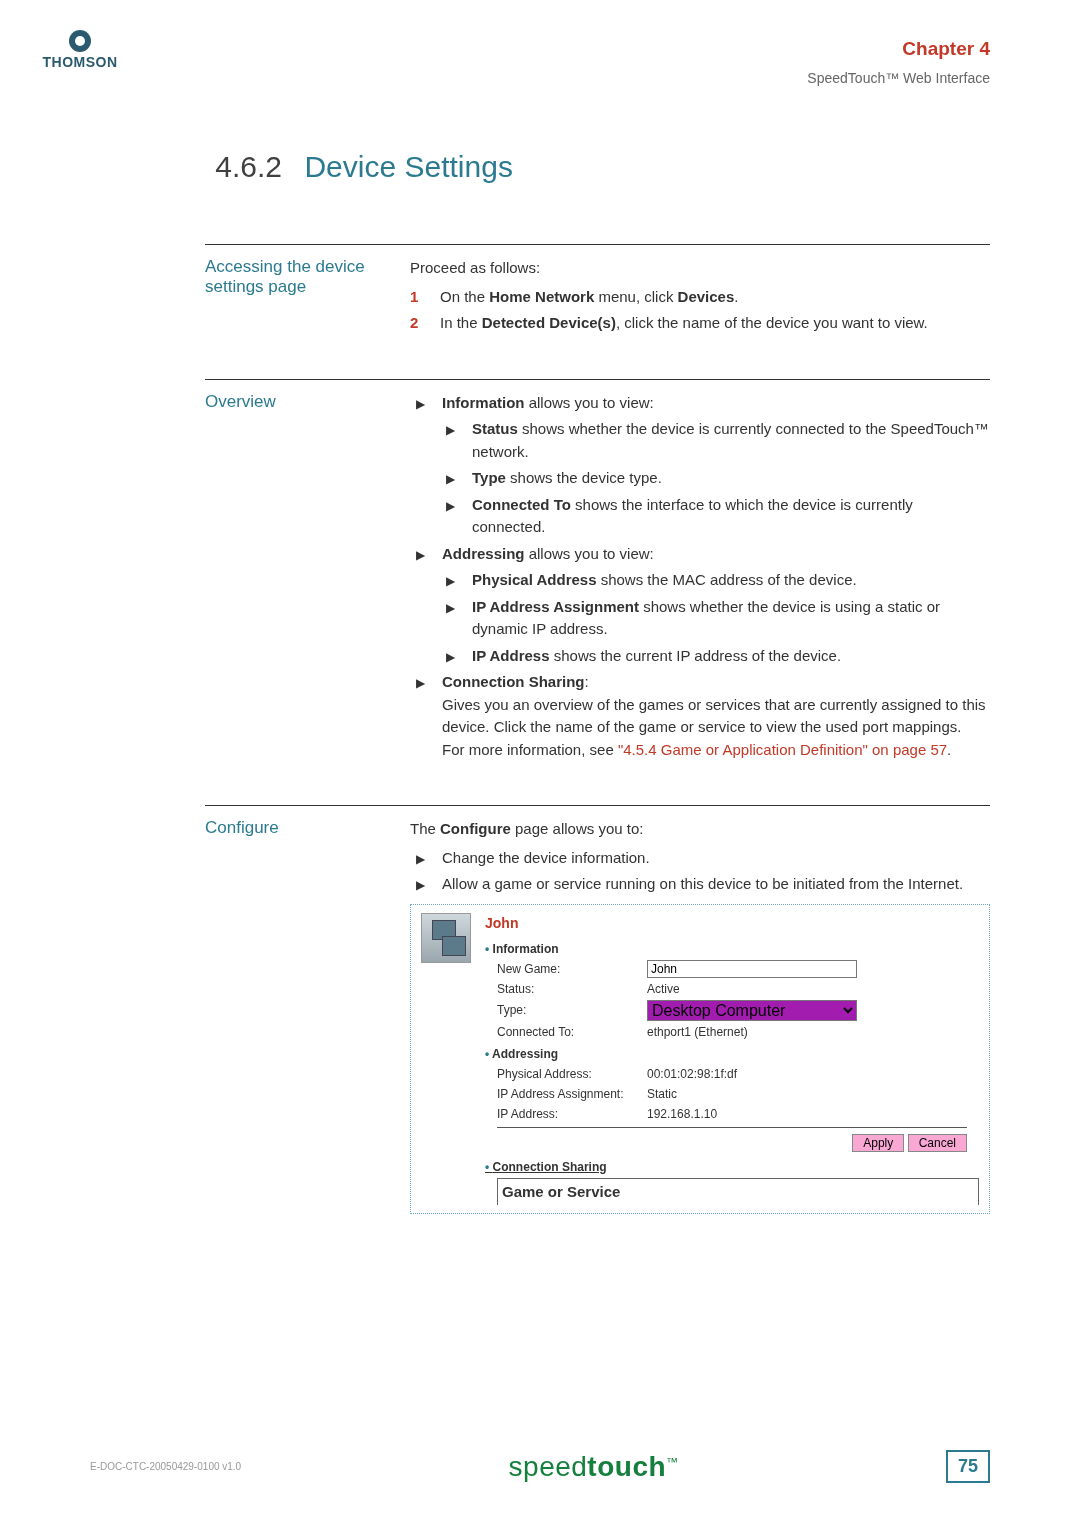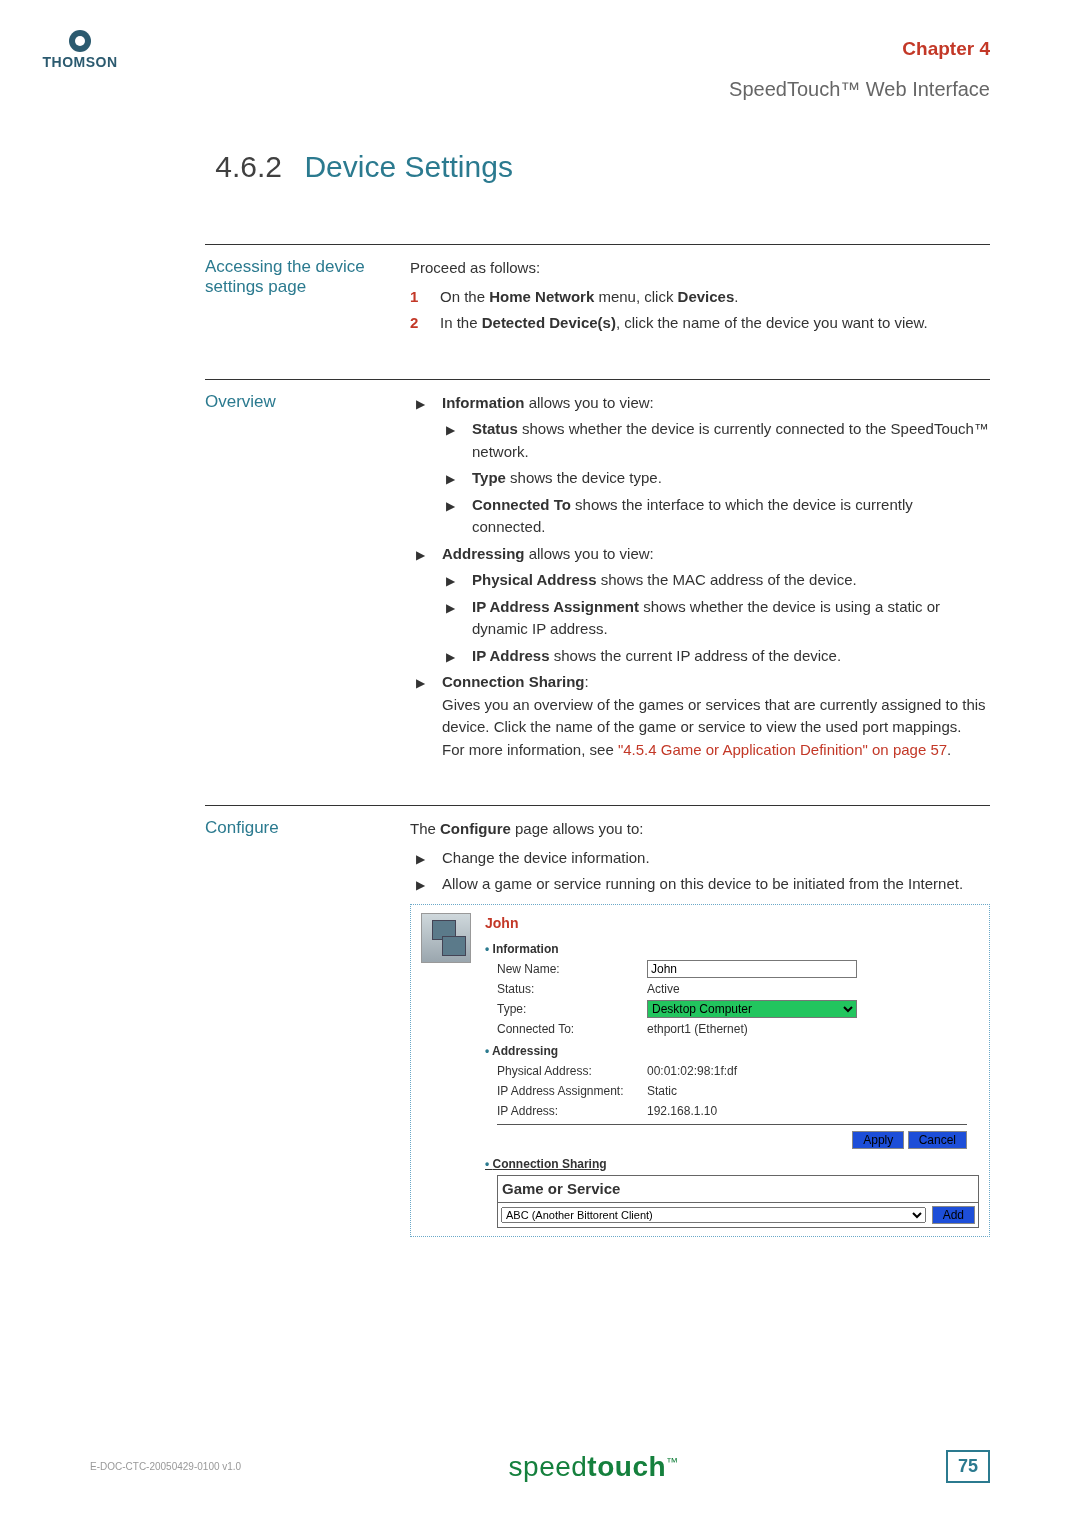--- a/index.html
+++ b/index.html
@@ -49,22 +49,22 @@
     right: 90px;
     text-align: right;
   }
   .chapter {
     color: #c33827;
     font-weight: bold;
     font-size: 19px;
   }
   .subtitle {
     color: #666;
-    font-size: 20px;
-    margin-top: 18px;
+    font-size: 14px;
+    margin-top: 10px;
   }
   .content {
     position: absolute;
     top: 150px;
     left: 90px;
     right: 90px;
   }
   .section-num {
     color: #404040;
     font-size: 30px;
@@ -137,26 +137,26 @@
   .device-icon::before { top: 6px; left: 10px; }
   .device-icon::after  { top: 22px; left: 20px; }
   .panel-body { flex: 1; }
   .device-name { color: #c33827; font-weight: bold; font-size: 14px; margin-bottom: 6px; }
   .sect-label { font-weight: bold; margin: 4px 0 2px; }
   .sect-label::before { content: "• "; color: #2b7a8f; }
   .kv-row { display: flex; margin: 2px 0 2px 12px; align-items: center; }
   .kv-key { width: 150px; }
   .kv-val { flex: 1; }
   .kv-val input[type=text] { width: 210px; font-size: 12px; padding: 1px 3px; border: 1px solid #777; }
-  .kv-val select { width: 210px; font-size: 12px; border: 1px solid #777; background: #22c55e; }
+  .kv-val select { width: 210px; font-size: 16px; border: 1px solid #777; background: #a21caf; }
   .btn-row { text-align: right; margin: 6px 12px 4px 0; }
   .btn-row button, .add-btn {
     font-size: 12px;
     border: 1px solid #888;
-    background: #1d4ed8;
+    background: #f9a8d4;
     padding: 1px 10px;
     cursor: pointer;
   }
   .conn-sharing { font-weight: bold; text-decoration: underline; margin: 6px 0 2px; }
   .conn-sharing::before { content: "• "; color: #2b7a8f; }
   .gs-header { font-weight: bold; border: 1px solid #666; border-bottom: none; padding: 2px 4px; margin-left: 12px; font-size:15px; }
   .gs-row { display: flex; border: 1px solid #666; margin-left: 12px; padding: 3px; gap: 6px; align-items:center; }
   .gs-row select { flex: 1; font-size: 11px; }
   hr.thin { border: none; border-top: 1px solid #555; margin: 4px 12px 0 12px; }
   .footer {
@@ -286,21 +286,21 @@
         <div class="bullet-text">Allow a game or service running on this device to be initiated from the Internet.</div>
         </div>
 
       <div class="panel">
         <div class="device-icon"></div>
         <div class="panel-body">
           <div class="device-name">John</div>
 
           <div class="sect-label">Information</div>
           <div class="kv-row">
-            <div class="kv-key">New Name:</div>
+            <div class="kv-key">New Game:</div>
             <div class="kv-val"><input type="text" value="John" style=""></div>
           </div>
           <div class="kv-row">
             <div class="kv-key">Status:</div>
             <div class="kv-val">Active</div>
           </div>
           <div class="kv-row">
             <div class="kv-key">Type:</div>
             <div class="kv-val"><select><option>Desktop Computer</option></select></div>
           </div>
@@ -323,24 +323,20 @@
             <div class="kv-val">192.168.1.10</div>
           </div>
           <hr class="thin">
           <div class="btn-row">
             <button>Apply</button>
             <button>Cancel</button>
           </div>
 
           <div class="conn-sharing">Connection Sharing</div>
           <div class="gs-header">Game or Service</div>
-          <div class="gs-row">
-            <select><option>ABC (Another Bittorent Client)</option></select>
-            <button class="add-btn">Add</button>
-          </div>
         </div>
       </div>
     </div>
   </div>
 </div>
 
 <div class="footer">
   <div class="docid">E-DOC-CTC-20050429-0100 v1.0</div>
   <div class="st-logo">
     <span>speed</span><span class="b">touch</span><sup>™</sup>

